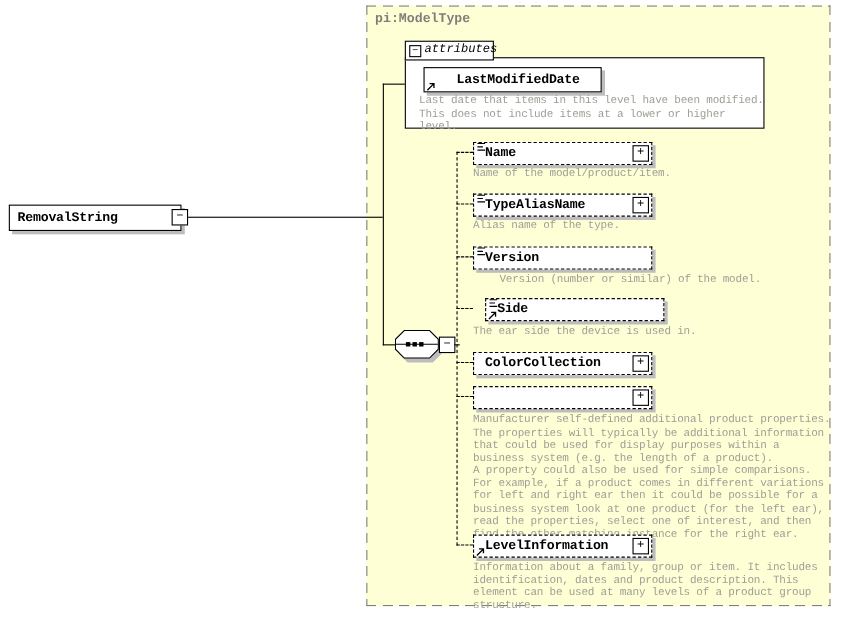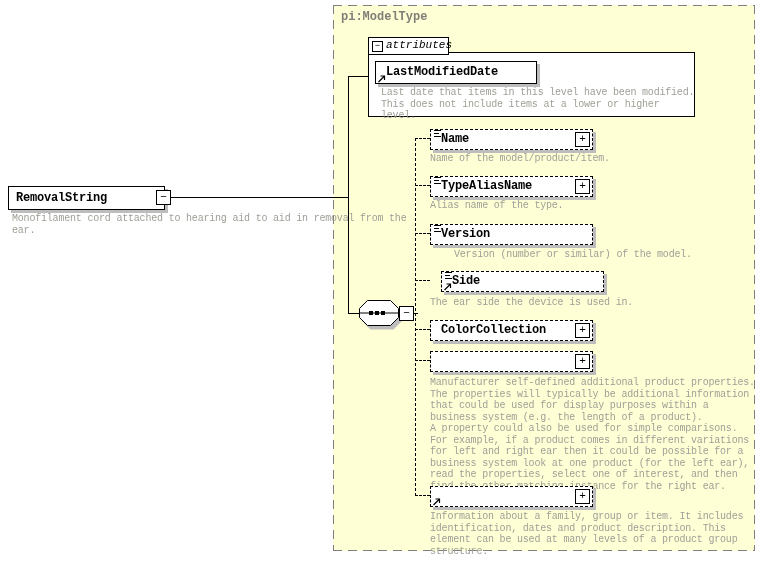--- a/index.html
+++ b/index.html
@@ -38,21 +38,21 @@
   #removal-box .lbl{line-height:22px;padding-left:7px;}
   #removal-tog{left:156px;top:190px;}
   #removal-desc{left:12px;top:213px;width:400px;}
 
   
   #attr-tab{left:368px;top:37px;width:79px;height:16px;background:#fff;border:1px solid #000;z-index:3;}
   #attr-tab .tg{position:absolute;left:3px;top:3px;width:9px;height:9px;border:1px solid #000;
                 font-size:9px;line-height:8px;text-align:center;}
   #attr-tab .at-lbl{position:absolute;left:17px;top:1px;font-style:italic;font-size:11px;color:#000;}
   #attr-body{left:368px;top:52px;width:325px;height:63px;background:#fff;border:1px solid #000;z-index:2;}
-  #lmd-box{left:375px;top:61px;width:160px;height:21px;z-index:4;}
+  #lmd-box{left:385px;top:61px;width:160px;height:21px;z-index:4;text-align:center;}
   #lmd-box .lbl{line-height:21px;padding-left:10px;}
   #lmd-desc{left:381px;top:87px;width:315px;z-index:4;}
 
   
   #seq-svg{left:359px;top:300px;}
   #seq-tog{left:399px;top:306px;background:#fff;}
 
   
   .el{width:161px;height:19px;left:430px;}
   .el .lbl{line-height:19px;padding-left:10px;}
@@ -78,21 +78,20 @@
   <div class="hdash" style="left:333px;top:5px;width:422px;"></div>
   <div class="hdash" style="left:333px;top:550px;width:422px;"></div>
   <div class="vdash" style="left:333px;top:5px;height:546px;"></div>
   <div class="vdash" style="left:754px;top:5px;height:546px;"></div>
   <div class="abs" id="mt-title">pi:ModelType</div>
 
   <div class="node" id="removal-box">
     <span class="lbl">RemovalString</span>
   </div>
   <div class="tog" id="removal-tog">−</div>
-  <div class="desc" id="removal-desc">Monofilament cord attached to hearing aid to aid in removal from the ear.</div>
 
   <div class="hline" style="left:171px;top:197px;width:177px;"></div>
   <div class="vline" style="left:348px;top:76px;height:238px;"></div>
   <div class="hline" style="left:348px;top:76px;width:21px;"></div>
   <div class="hline" style="left:348px;top:313px;width:12px;"></div>
 
   <div class="abs" id="attr-body"></div>
   <div class="abs" id="attr-tab">
     <span class="tg">−</span>
     <span class="at-lbl">attributes</span>
@@ -184,17 +183,18 @@
   </div>
   <div class="desc cdesc d-props2">A property could also be used for simple comparisons.  For example, if a product comes in different variations for left and right ear then it could be possible for a business system look at one product (for the left ear), read the properties, select one of interest, and then find the other matching instance for the right ear.</div>
   <div class="desc cdesc d-props1">Manufacturer self-defined additional product properties.  The properties will typically be additional information that could be used for display purposes within a business system (e.g. the length of a product).</div>
 
   <div class="node dashed el p-level">
     <span class="icon-arrow">
       <svg width="9" height="9" viewBox="0 0 9 9">
           <path d="M1.5,8 L7,2.5 M3.5,2 L7.5,2 L7.5,6" fill="none" stroke="#000" stroke-width="1.2"></path>
         </svg>
     </span>
+    <span class="lbl">LevelInformation</span>
     <span class="tog">+</span>
   </div>
   <div class="desc cdesc d-level">Information about a family, group or item. It includes identification, dates and product description. This element can be used at many levels of a product group structure.</div>
 
 </div>
 
 </body></html>

